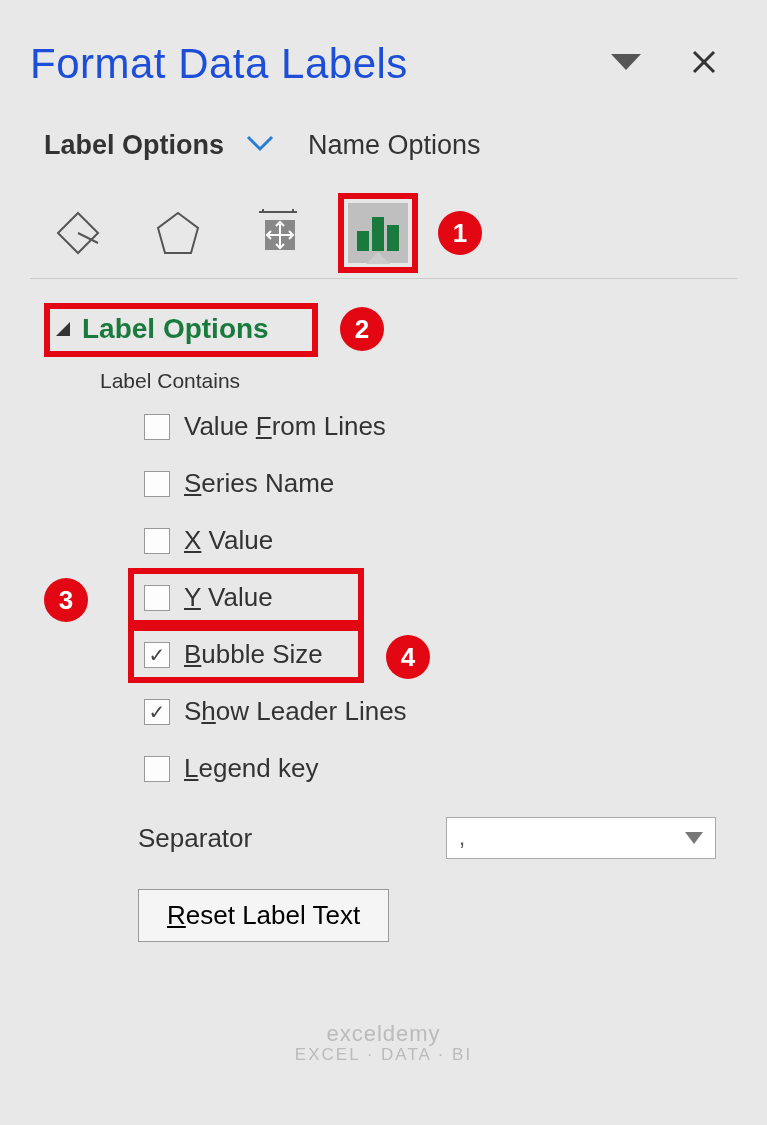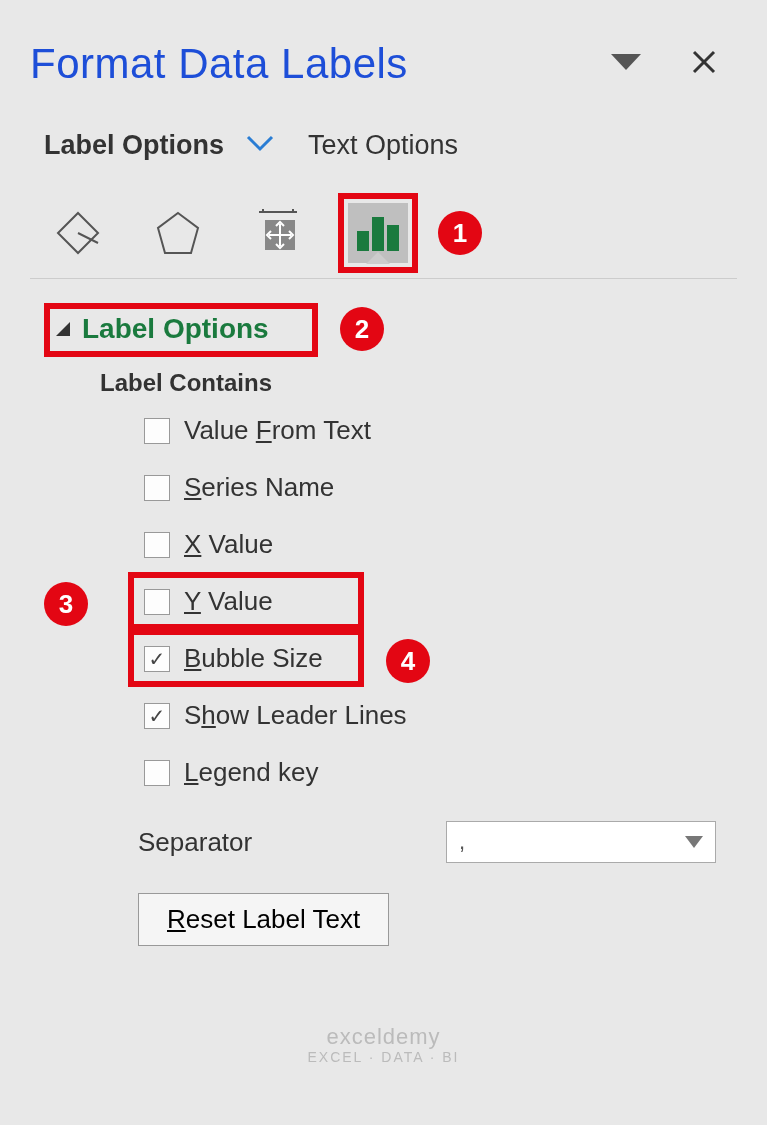--- a/index.html
+++ b/index.html
@@ -94,24 +94,23 @@
     margin-left: 18px;
     padding: 4px 6px;
     position: relative;
   }
   .section-title {
     font-size: 28px;
     font-weight: bold;
     color: #1a7a3e;
   }
   .sub-label {
-    font-size: 24px;
+    font-size: 21px;
     color: #333;
     margin: 20px 0 10px 70px;
-    font-weight: bold;
   }
   .check-row {
     display: flex;
     align-items: center;
     gap: 14px;
     margin: 10px 0 10px 108px;
     padding: 8px 6px;
     position: relative;
   }
   .checkbox {
@@ -202,21 +201,21 @@
     </div>
   </div>
 
   <div class="tabs-row">
     <span class="tab active">Label Options</span>
     <span class="chev">
       <svg width="28" height="18" viewBox="0 0 28 18">
           <polyline points="2,2 14,14 26,2" fill="none" stroke="#2a7dd4" stroke-width="3"></polyline>
         </svg>
     </span>
-    <span class="tab">Text Options</span>
+    <span class="tab">Name Options</span>
   </div>
 
   <div class="icons-row">
     <div class="icon-btn">
       <svg width="50" height="50" viewBox="0 0 50 50">
         <polygon points="25,5 45,25 25,45 5,25" fill="none" stroke="#555" stroke-width="2"></polygon>
         <path d="M25 25 Q35 30 45 35" fill="none" stroke="#555" stroke-width="2"></path>
       </svg>
     </div>
     <div class="icon-btn">
@@ -258,21 +257,21 @@
       <span class="section-title">Label Options</span>
       <div class="red-box" style="top:-6px;left:-4px;width:274px;height:54px;"></div>
     </div>
     <div class="badge" style="top:-2px;left:310px;">2</div>
   </div>
 
   <div class="sub-label">Label Contains</div>
 
   <div class="check-row">
     <div class="checkbox"></div>
-    <span class="check-label"><span>Value </span><span class="u">F</span><span>rom Text</span></span>
+    <span class="check-label"><span>Value </span><span class="u">F</span><span>rom Lines</span></span>
   </div>
 
   <div class="check-row">
     <div class="checkbox"></div>
     <span class="check-label"><span></span><span class="u">S</span><span>eries Name</span></span>
   </div>
 
   <div class="check-row">
     <div class="checkbox"></div>
     <span class="check-label"><span></span><span class="u">X</span><span> Value</span></span>
@@ -317,14 +316,14 @@
   </div>
 
   <div class="reset-btn">
     <span></span><span class="u">R</span><span>eset Label Text</span>
   </div>
 
 </div>
 
 <div class="watermark">
   <div class="big">exceldemy</div>
-  <div style="font-size:14px;letter-spacing:2px;">EXCEL · DATA · BI</div>
+  <div style="font-size:17px;letter-spacing:2px;">EXCEL · DATA · BI</div>
 </div>
 
 </body></html>

